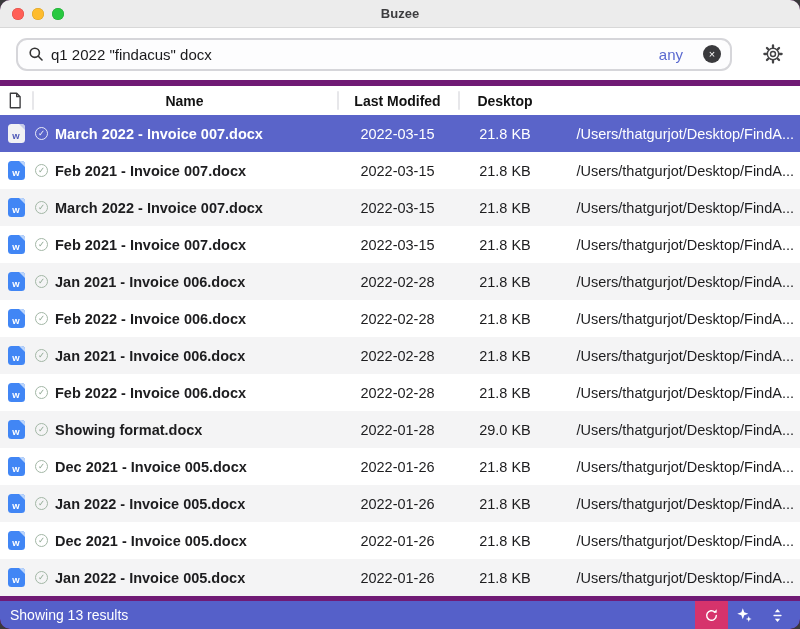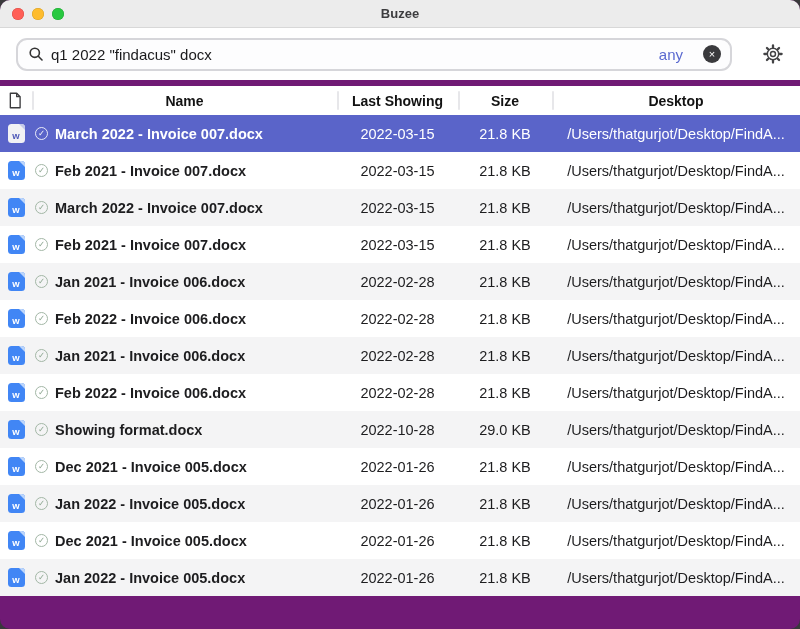--- a/index.html
+++ b/index.html
@@ -77,21 +77,21 @@
   }
   .th-icon { justify-content: flex-start; padding-left: 8px; }
 
   .row { height: 37px; font-size: 14.5px; color: #1d1d1f; background: #fff; cursor: default; }
   .row.alt { background: #f4f4f5; }
   .row.selected { background: #5a64c9; color: #ffffff; }
   .cell { text-align: center; overflow: hidden; white-space: nowrap; }
   .cell-icon { display: flex; justify-content: center; }
   .cell-name { display: flex; align-items: center; gap: 7px; text-align: left; padding-left: 3px; }
   .fname { overflow: hidden; text-overflow: ellipsis; font-weight: bold; }
-  .cell-loc { padding: 0 6px; text-overflow: ellipsis; }
+  .cell-loc { padding: 0 6px; text-overflow: ellipsis; text-align: right; }
 
   .word-icon {
     width: 17px; height: 19px; flex: 0 0 auto;
     background: #4186f5; border-radius: 3.5px;
     position: relative;
     display: flex; align-items: flex-end; justify-content: center;
     color: #fff; font-weight: 700; font-size: 9.5px; line-height: 1;
   }
   .word-icon .w { margin-bottom: 2.5px; }
   .word-icon .fold {
@@ -171,22 +171,21 @@
   </div>
 
   <div class="thead grid-cols">
     <div class="th th-icon">
       <svg width="14" height="17" viewBox="0 0 16 20">
         <path d="M2.5 1.5h7.5l4 4v13H2.5z" fill="none" stroke="#3c3c3e" stroke-width="1.6" stroke-linejoin="round"></path>
         <path d="M10 1.5v4h4" fill="none" stroke="#3c3c3e" stroke-width="1.6" stroke-linejoin="round"></path>
       </svg>
     </div>
     <div class="th sep">Name</div>
-    <div class="th sep">Last Showing</div>
-    <div class="th sep">Size</div>
+    <div class="th sep">Last Modifed</div>
     <div class="th sep">Desktop</div>
   </div>
 
   <div>
       <div class="row grid-cols selected">
       <div class="cell cell-icon">
         <span class="word-icon">
           <i class="fold"></i>
             <span class="w">w</span>
         </span>
@@ -308,21 +307,21 @@
       <div class="cell cell-icon">
         <span class="word-icon">
           <i class="fold"></i>
             <span class="w">w</span>
         </span>
       </div>
       <div class="cell cell-name">
         <span class="check-icon">✓</span>
         <span class="fname">Showing format.docx</span>
       </div>
-      <div class="cell cell-date">2022-10-28</div>
+      <div class="cell cell-date">2022-01-28</div>
       <div class="cell cell-size">29.0 KB</div>
       <div class="cell cell-loc">/Users/thatgurjot/Desktop/FindA...</div>
     </div>
       <div class="row grid-cols">
       <div class="cell cell-icon">
         <span class="word-icon">
           <i class="fold"></i>
             <span class="w">w</span>
         </span>
       </div>
@@ -374,14 +373,38 @@
       <div class="cell cell-name">
         <span class="check-icon">✓</span>
         <span class="fname">Jan 2022 - Invoice 005.docx</span>
       </div>
       <div class="cell cell-date">2022-01-26</div>
       <div class="cell cell-size">21.8 KB</div>
       <div class="cell cell-loc">/Users/thatgurjot/Desktop/FindA...</div>
     </div>
     </div>
 
+  <div class="statusbar">
+    <span>Showing 13 results</span>
+    <div class="sb-buttons">
+      <span class="sb-btn refresh">
+        <svg width="15" height="15" viewBox="0 0 20 20">
+          <path d="M16.4 10a6.4 6.4 0 1 1-2-4.65" fill="none" stroke="#fff" stroke-width="1.9" stroke-linecap="round"></path>
+          <path d="M16.9 1.8v4.4h-4.4z" fill="#fff"></path>
+        </svg>
+      </span>
+      <span class="sb-btn">
+        <svg width="17" height="17" viewBox="0 0 20 20">
+          <path d="M8 1.5 L9.7 6.3 14.5 8 9.7 9.7 8 14.5 6.3 9.7 1.5 8 6.3 6.3 Z" fill="#fff"></path>
+          <path d="M15 10.5 L15.9 13.1 18.5 14 15.9 14.9 15 17.5 14.1 14.9 11.5 14 14.1 13.1 Z" fill="#fff"></path>
+        </svg>
+      </span>
+      <span class="sb-btn">
+        <svg width="15" height="15" viewBox="0 0 16 16">
+          <path d="M8 1 L10.8 4.6 H5.2 Z" fill="#fff"></path>
+          <rect x="3.6" y="7.3" width="8.8" height="1.5" rx="0.7" fill="#fff"></rect>
+          <path d="M8 15 L5.2 11.4 H10.8 Z" fill="#fff"></path>
+        </svg>
+      </span>
+    </div>
+  </div>
 
 </div>
 
 </body></html>

